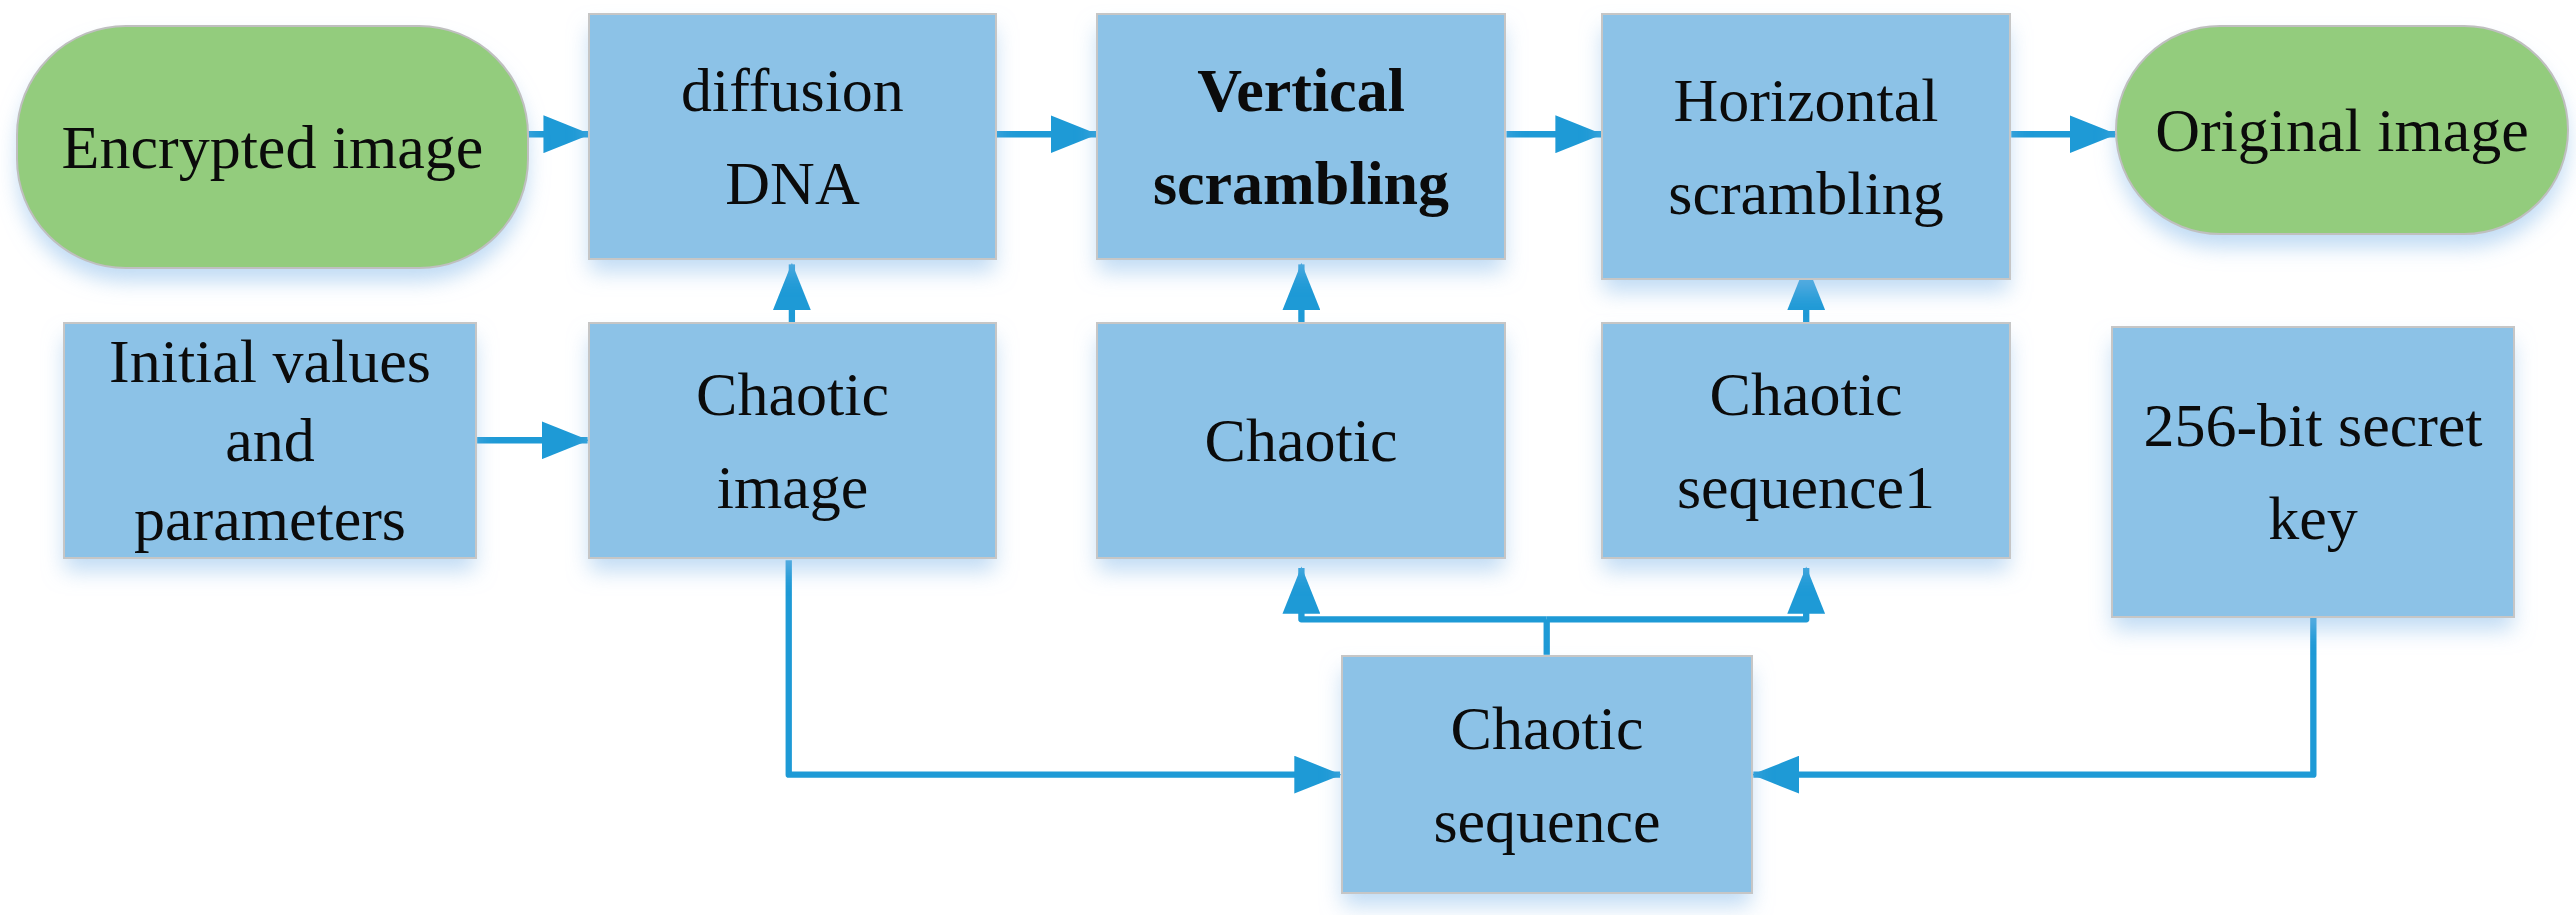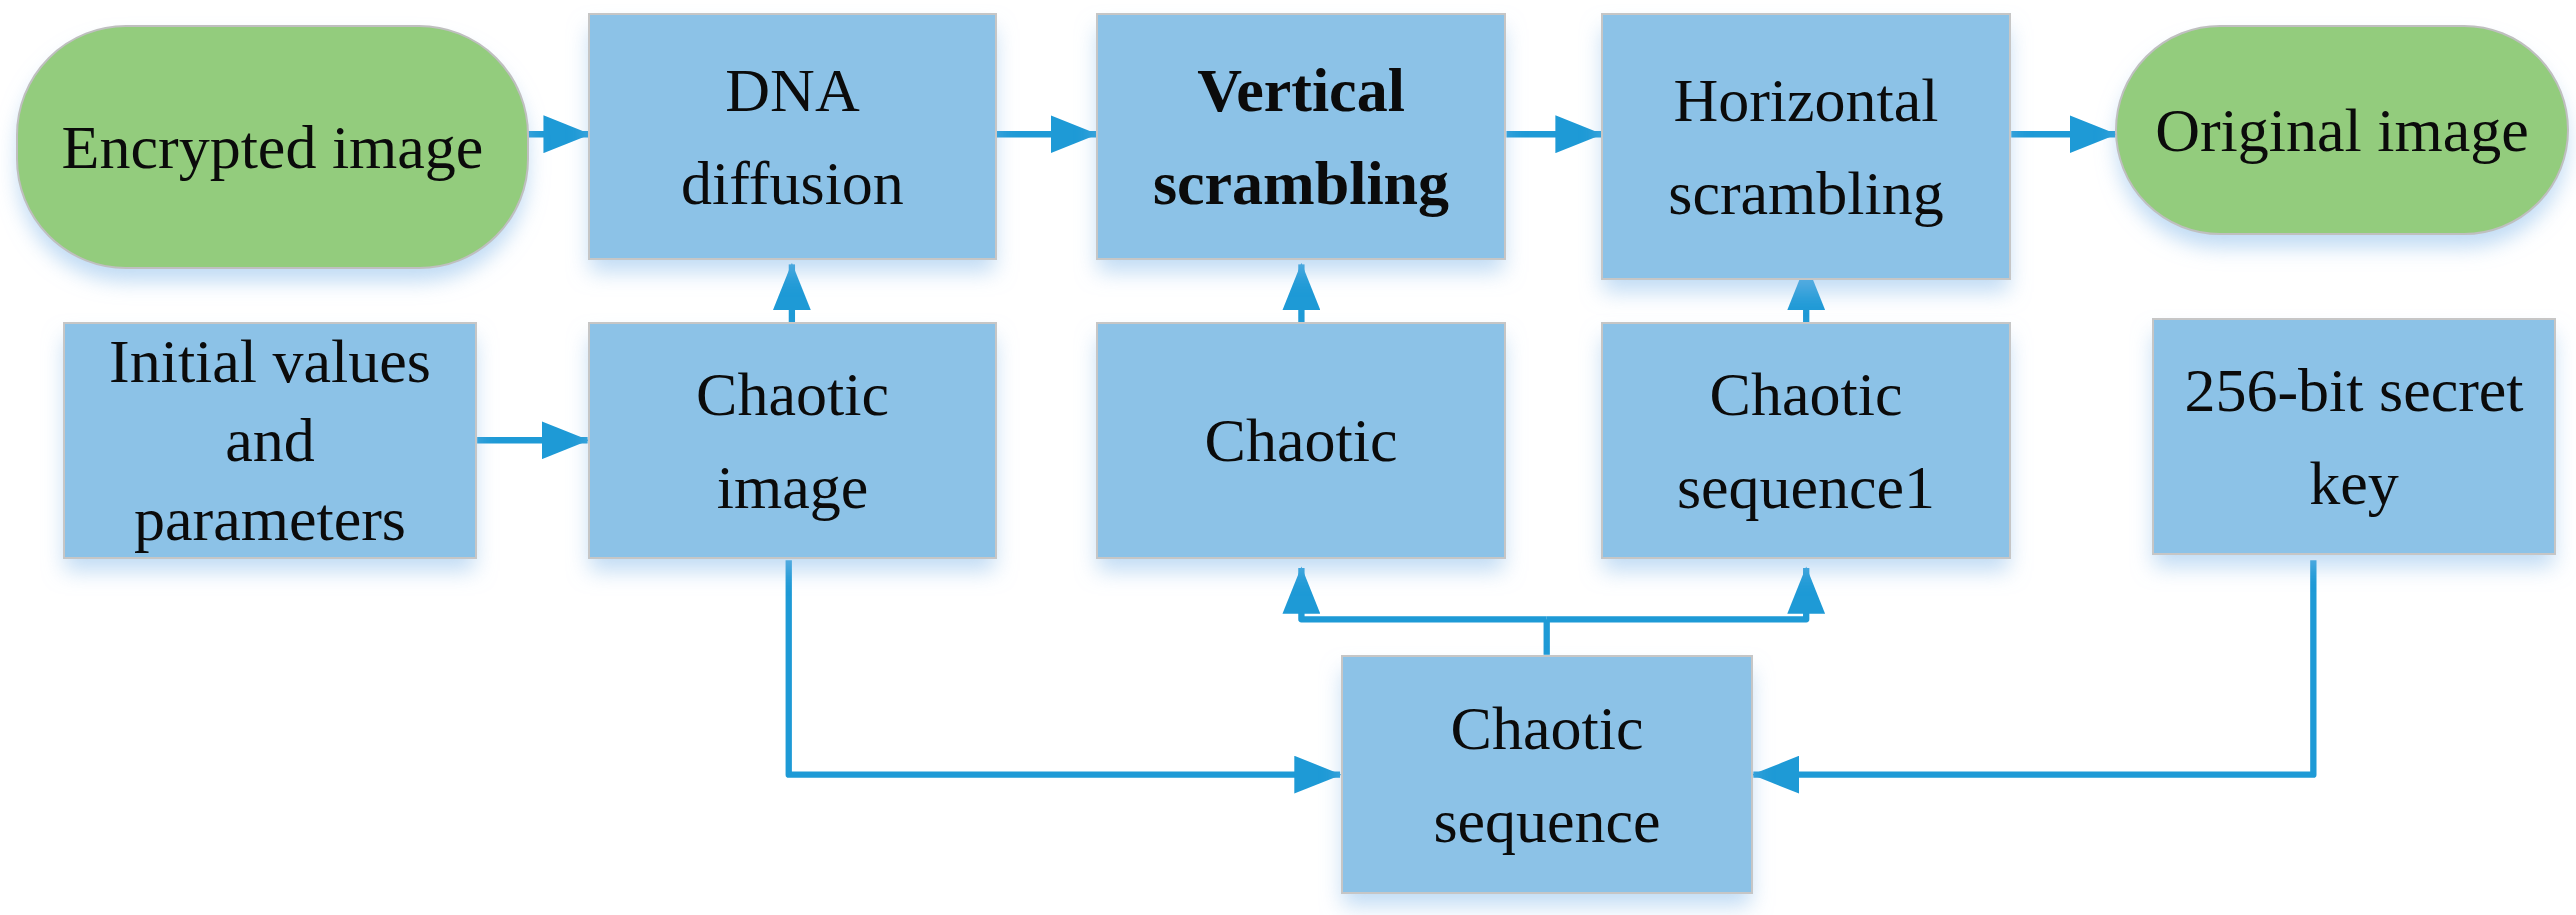--- a/index.html
+++ b/index.html
@@ -54,22 +54,22 @@
     <path class="wire" d="M1961,830 V785"></path>
     <path class="wire" d="M1961,785 H1650 V720" marker-end="url(#ah)"></path>
     <path class="wire" d="M1961,785 H2290 V720" marker-end="url(#ah)"></path>
   </svg>
 
   <div class="terminal" style="left:16px;top:25px;width:513px;height:244px;">
     <span>Encrypted image</span>
   </div>
 
   <div class="node" style="left:588px;top:13.4px;width:409px;height:247px;">
+    <span>diffusion</span>
     <span>DNA</span>
-    <span>diffusion</span>
   </div>
 
   <div class="node" style="left:1096px;top:13.4px;width:410px;height:247px;font-weight:bold;">
     <span>Vertical</span>
     <span>scrambling</span>
   </div>
 
   <div class="node" style="left:1601px;top:13.4px;width:410px;height:267px;">
     <span>Horizontal</span>
     <span>scrambling</span>
@@ -92,21 +92,21 @@
 
   <div class="node" style="left:1096px;top:322px;width:410px;height:237px;">
     <span>Chaotic</span>
   </div>
 
   <div class="node" style="left:1601px;top:322px;width:410px;height:237px;">
     <span>Chaotic</span>
     <span>sequence1</span>
   </div>
 
-  <div class="node" style="left:2111px;top:318px;width:404px;height:237px;margin-left:41px;">
+  <div class="node" style="left:2111px;top:326px;width:404px;height:292px;">
     <span>256-bit secret</span>
     <span>key</span>
   </div>
 
   <div class="node" style="left:1341px;top:655px;width:412px;height:239px;">
     <span>Chaotic</span>
     <span>sequence</span>
   </div>
 
 </div>

